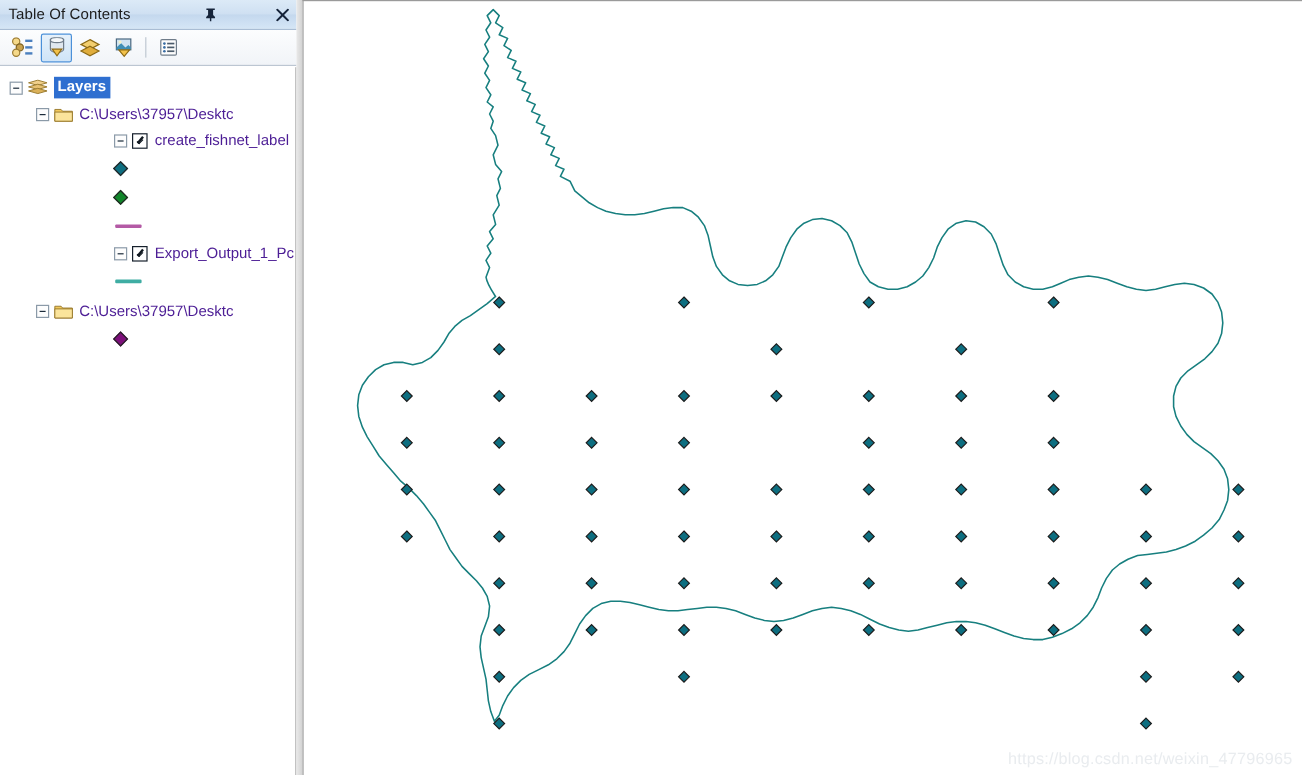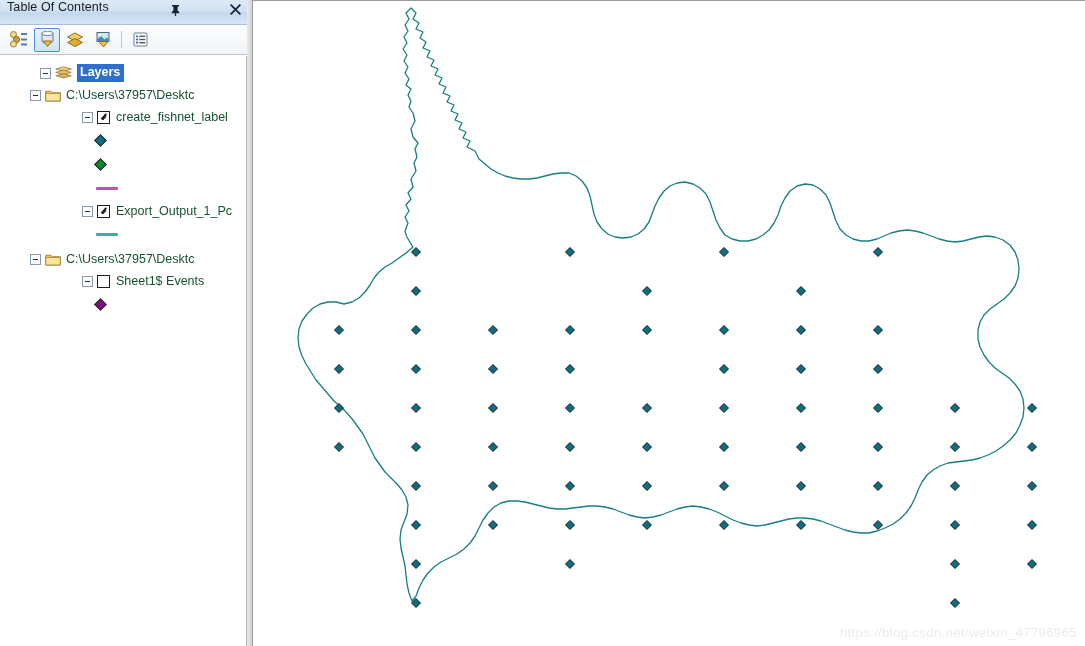--- a/index.html
+++ b/index.html
@@ -31,21 +31,21 @@
     height: 646px;
     background: #ffffff;
     box-sizing: border-box;
   }
   #toc-titlebar {
     position: relative;
     height: 25px;
     background: linear-gradient(to bottom, #dceaf7 0%, #cfe0f2 48%, #c4d8ee 52%, #d5e6f6 100%);
     border-bottom: 1px solid #a9bdd4;
     display: flex;
-    align-items: flex-start;
+    align-items: center;
     padding-left: 7px;
     box-sizing: border-box;
     gap: 39px;
   }
   #toc-title {
     font-size: 12.5px;
     color: #1b1b1b;
     letter-spacing: .1px;
     flex: 1;
   }
@@ -148,21 +148,21 @@
   .chk.on:before {
     content: "";
     position: absolute;
     left: 4.5px; top: 1.5px;
     width: 1.6px; height: 7px;
     background: #101820;
     transform: rotate(40deg);
   }
   .tlabel {
     font-size: 12.5px;
-    color: #14532d;
+    color: #4c1d95;
     line-height: 1;
   }
   .tlabel.selected {
     background: #2f6fd0;
     color: #ffffff;
     font-weight: bold;
     padding: 2px 4px 3px 3px;
   }
   .ico { flex: 0 0 auto; margin-right: 5px; display: flex; }
   .ico svg { display: block; }
@@ -172,23 +172,23 @@
     border: 1px solid #242424;
     box-sizing: border-box;
   }
   .linesym {
     width: 22px;
     height: 3px;
     border-radius: 1px;
   }
 
   
-  .ind0 { padding-left: 8px; margin-left: 32px; }
+  .ind0 { padding-left: 8px; }
   .ind1 { padding-left: 30px; }
-  .ind2 { padding-left: 82px; }
+  .ind2 { padding-left: 82px; margin-left: 13px; }
   .sym-ind { padding-left: 96px; }
 
   
   #gutter {
     position: absolute;
     left: 247px; top: 0;
     width: 5px; height: 646px;
     background: linear-gradient(to right, #e9e9e9, #d2d2d2);
   }
 
@@ -343,25 +343,20 @@
         <span class="expander"></span>
         <span class="ico">
           <svg width="16" height="13" viewBox="0 0 16 13">
             <path d="M0.7 2.2h5.2l1.3 1.5h8.1v8.3H0.7z" fill="#f2c95c" stroke="#9a7a2e" stroke-width=".8"></path>
             <path d="M0.7 4.4h14.6v7.6H0.7z" fill="#fbe49b" stroke="#9a7a2e" stroke-width=".8"></path>
           </svg>
         </span>
         <span class="tlabel">C:\Users\37957\Desktc</span>
       </div>
 
-      <div class="tnode ind2">
-        <span class="expander"></span>
-        <span class="chk"></span>
-        <span class="tlabel">Sheet1$ Events</span>
-      </div>
       <div class="tnode sym sym-ind">
         <span class="diamond" style="background:#7d0f7b"></span>
       </div>
 
     </div>
   </div>
 
   <div id="gutter"></div>
 
   <div id="map-frame">

